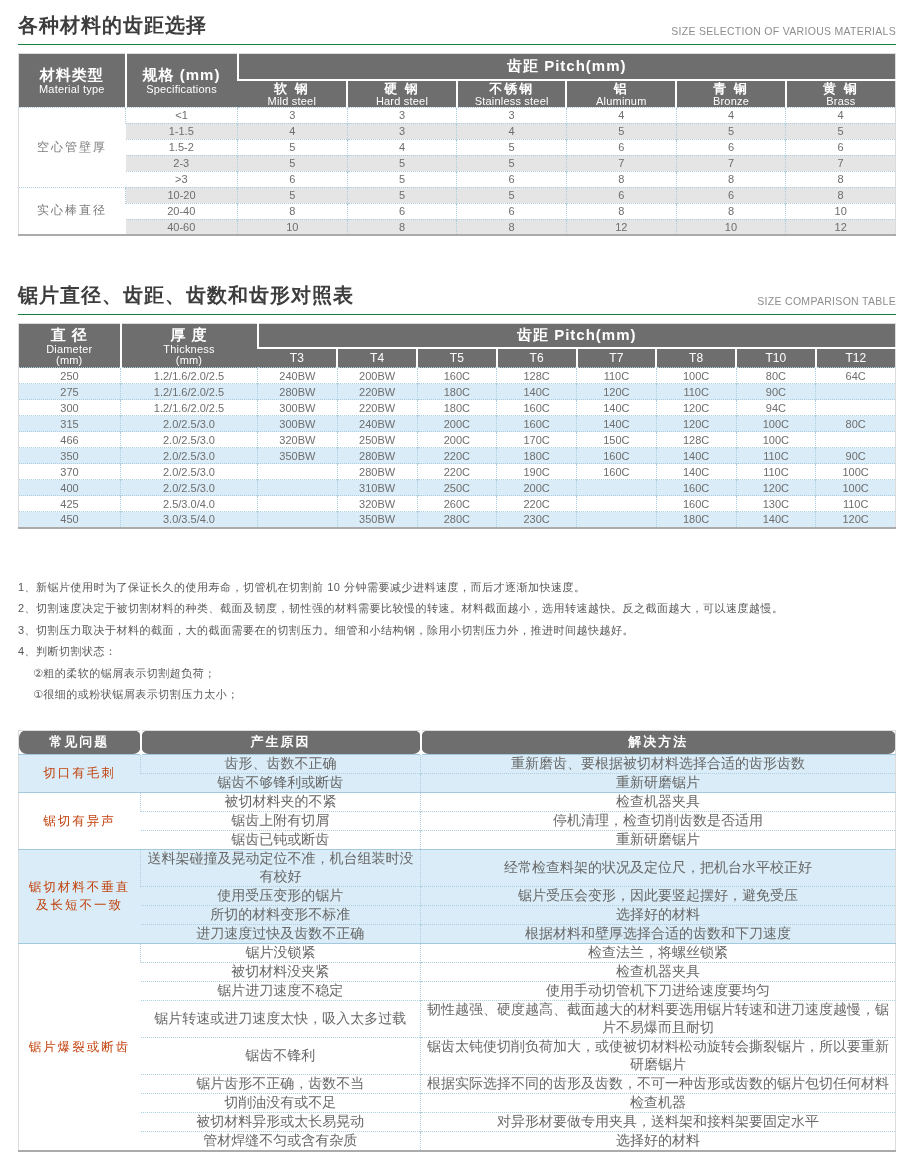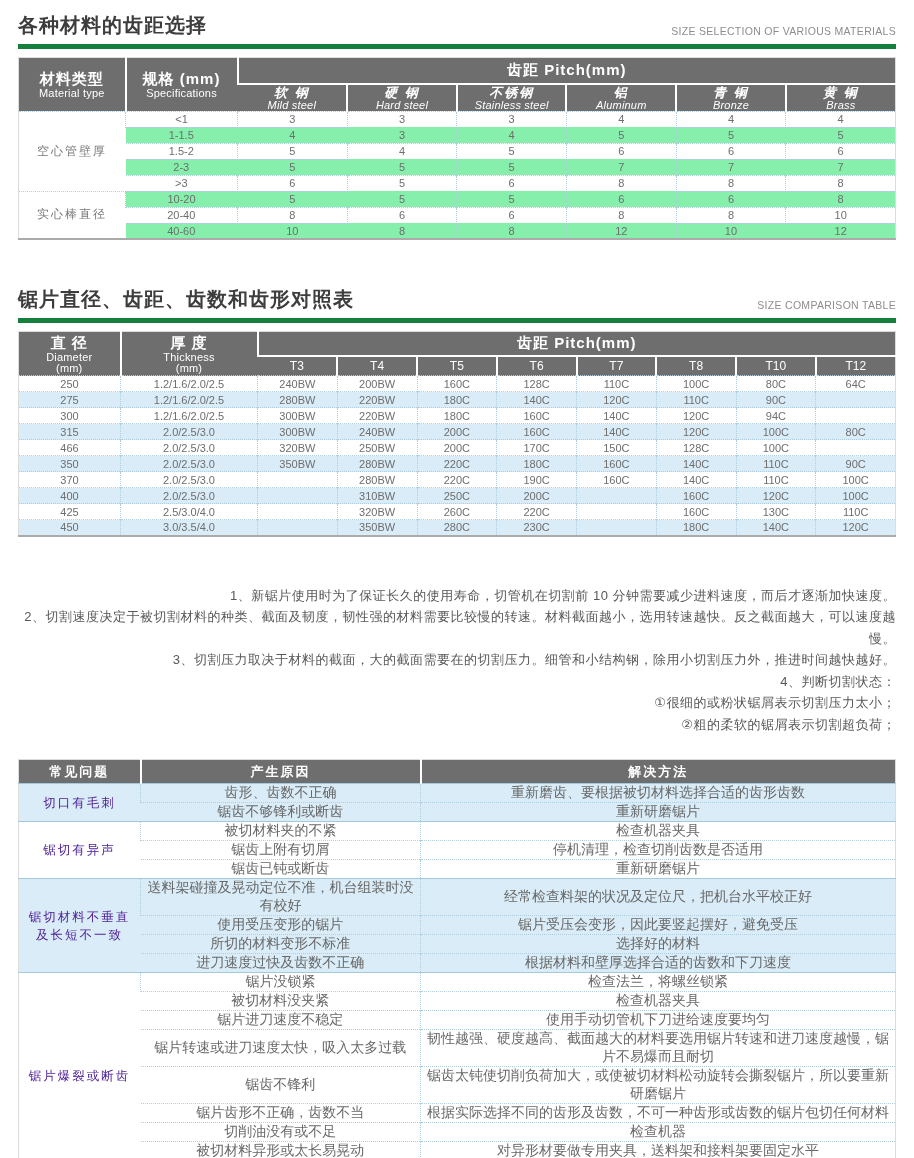--- a/index.html
+++ b/index.html
@@ -5,65 +5,65 @@
   * { margin:0; padding:0; box-sizing:border-box; }
   html,body { background:#ffffff; }
   body {
     width:914px; height:1158px; overflow:hidden; position:relative;
     font-family:"Liberation Sans","DejaVu Sans",sans-serif;
   }
   .page { padding:12px 18px 0 18px; }
 
   
   .sec-head { display:flex; justify-content:space-between; align-items:flex-end;
-    border-bottom:5px solid #15803d; padding-bottom:5px; }
+    border-bottom:1px solid #15803d; padding-bottom:5px; }
   .sec-title { font-size:20px; font-weight:bold; color:#3d3d3d; letter-spacing:1px; }
   .sec-sub { font-size:10.5px; color:#8d8d8d; letter-spacing:0.3px; padding-bottom:2px; }
 
   
   table { border-collapse:collapse; table-layout:fixed; width:878px;
     border:1px solid #dcdcdc; border-bottom:2px solid #ababab; }
   thead th { background:#6e6e6e; color:#ffffff; font-weight:normal;
     vertical-align:middle; text-align:center; border-left:2px solid #ffffff; }
   thead tr th:first-child { border-left:none; }
   thead tr.subrow th { border-top:2px solid #ffffff; }
   tbody td { text-align:center; vertical-align:middle; color:#6e6e6e;
     border-top:1px dotted #aecfe2; border-left:1px dotted #aecfe2; }
   tbody tr td:first-child { border-left:none; }
   .zh { font-size:13px; font-weight:bold; line-height:15px; letter-spacing:2px; }
   .zh-big { font-size:15px; font-weight:bold; line-height:18px; letter-spacing:1px; }
   .en { font-size:11px; line-height:11px; letter-spacing:0.2px; }
   .pitch-span { font-size:15px; font-weight:bold; letter-spacing:1px; }
 
   
   .t1 thead tr.toprow th { height:26px; }
-  .t1 thead tr.subrow th { height:14px;font-style:italic; }
+  .t1 thead tr.subrow th { height:14px; }
   .t1 tbody td { height:16px; font-size:11px; }
-  .t1 tbody tr.stripe td { background:#86efac; }
+  .t1 tbody tr.stripe td { background:#e5e5e5; }
   .t1 td.group-label { background:#ffffff !important; color:#7b7b7b;
     font-size:12px; letter-spacing:2px; }
 
   
   .t2 thead tr.toprow th { height:24px; }
   .t2 thead tr.subrow th { height:20px; font-size:12px; }
   .t2 tbody td { height:16px; font-size:11px; }
   .t2 tbody tr.stripe td { background:#d9ecf7; }
 
   
   .instr { margin-top:8px; }
-  .iline { font-size:13px; color:#585858; line-height:21.5px; letter-spacing:0.5px;text-align:right; }
+  .iline { font-size:11px; color:#585858; line-height:21.5px; letter-spacing:0.5px; }
   .iline.indent { padding-left:15px; }
 
   
-  .t3 thead th { height:24px; font-size:13px; font-weight:bold; letter-spacing:2px; }
+  .t3 thead th { height:24px; font-size:13px; font-weight:bold; letter-spacing:2px;border-radius:8px; }
   .t3 tbody td { height:19px; font-size:14px; color:#686868; }
   .t3 tbody tr.band-blue td { background:#d9ecf7; }
   .t3 tbody tr.band-white td { background:#ffffff; }
   .t3 tbody tr.group-start td { border-top:1px solid #a3c9dc; }
-  .t3 td.problem-label { font-size:12.5px; color:#4c1d95; letter-spacing:2px;
+  .t3 td.problem-label { font-size:12.5px; color:#c2410c; letter-spacing:2px;
     line-height:18px; padding:0 8px; }
 
   .gap-a { height:46px; } .gap-b { height:40px; } .gap-c { height:24px; }
   .head-margin { margin-bottom:8px; }
 </style>
 </head>
 <body>
 
 <div class="page">
 
@@ -355,22 +355,22 @@
       </tbody>
   </table>
 
   <div class="gap-b"></div>
 
   <div class="instr">
       <div class="iline">1、新锯片使用时为了保证长久的使用寿命，切管机在切割前 10 分钟需要减少进料速度，而后才逐渐加快速度。</div>
       <div class="iline">2、切割速度决定于被切割材料的种类、截面及韧度，韧性强的材料需要比较慢的转速。材料截面越小，选用转速越快。反之截面越大，可以速度越慢。</div>
       <div class="iline">3、切割压力取决于材料的截面，大的截面需要在的切割压力。细管和小结构钢，除用小切割压力外，推进时间越快越好。</div>
       <div class="iline">4、判断切割状态：</div>
+      <div class="iline indent">②粗的柔软的锯屑表示切割超负荷；</div>
       <div class="iline indent">①很细的或粉状锯屑表示切割压力太小；</div>
-      <div class="iline indent">②粗的柔软的锯屑表示切割超负荷；</div>
     </div>
 
   <div class="gap-c"></div>
 
   <table class="t3">
     <colgroup>
         <col style="width:122px">
         <col style="width:280px">
       </colgroup>
     <thead>

